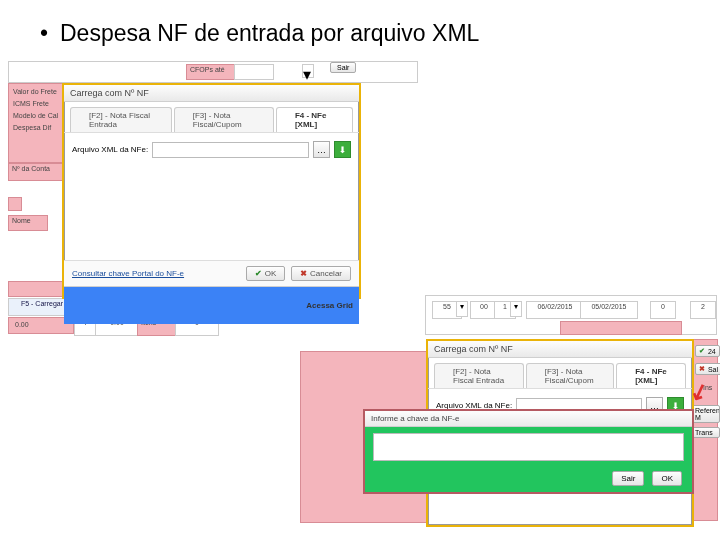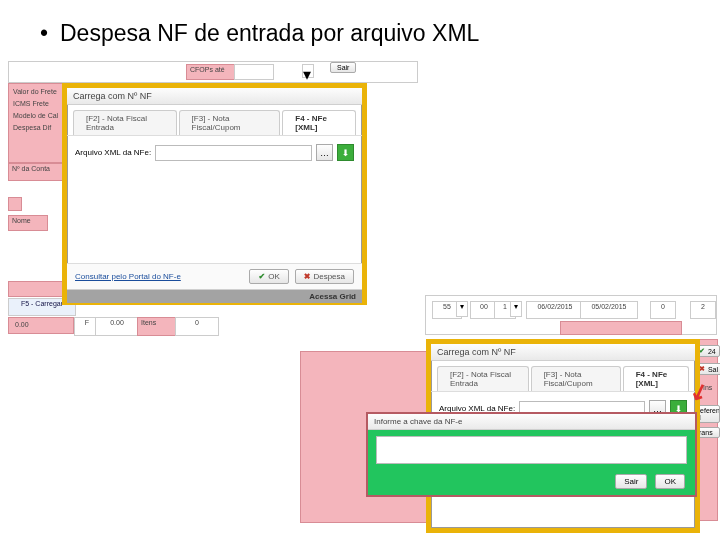--- a/index.html
+++ b/index.html
@@ -2,40 +2,40 @@
 <html><head>
 <meta charset="utf-8">
 <style>
   html,body{margin:0;padding:0;width:720px;height:540px;background:#fff;font-family:"Segoe UI",Arial,sans-serif;color:#000;overflow:hidden}
   .bullet{font-size:23px;margin:20px 0 14px 60px;position:relative}
   .bullet::before{content:"•";position:absolute;left:-20px;top:0}
 
   .stage{position:relative;width:720px;height:470px}
 
   
-  .win{position:absolute;border:5px solid #eab308;background:#fff;box-shadow:0 0 0 1px #999 inset}
+  .win{position:absolute;border:2px solid #eab308;background:#fff;box-shadow:0 0 0 1px #999 inset}
   .titlebar{background:linear-gradient(#fdfdfd,#e9e9e9);font-size:9px;padding:3px 6px;border-bottom:1px solid #cfcfcf;color:#444}
   .tabs{display:flex;gap:2px;padding:5px 6px 0;border-bottom:1px solid #ddd;font-size:8px}
-  .tab{border:1px solid #ccc;border-bottom:none;padding:3px 12px;background:#f5f5f5;border-radius:3px 3px 0 0;color:#555;cursor:pointer}
+  .tab{border:1px solid #ccc;border-bottom:none;padding:3px 18px;background:#f5f5f5;border-radius:3px 3px 0 0;color:#555;cursor:pointer}
   .tab.active{background:#fff;font-weight:bold;color:#333}
   .form-row{display:flex;align-items:center;gap:4px;padding:8px 8px 2px;font-size:8px}
   .txt{border:1px solid #bbb;height:14px;flex:1;background:#fff;font-size:8px;padding:0 2px}
   .btn{border:1px solid #aaa;background:linear-gradient(#fefefe,#e6e6e6);font-size:8px;padding:2px 8px;display:inline-flex;align-items:center;gap:3px;cursor:pointer;border-radius:2px}
   .sqbtn{width:15px;height:15px;border:1px solid #aaa;background:linear-gradient(#fefefe,#e6e6e6);display:flex;align-items:center;justify-content:center;cursor:pointer;font-size:9px}
   .grn{color:#2e8b2e;font-weight:bold}
   .red{color:#c0392b;font-weight:bold}
   .footL{display:flex;justify-content:space-between;align-items:center;padding:5px 8px;border-top:1px solid #ddd;background:#fafafa;font-size:8px;color:#555}
 
   
   .bg{position:absolute;background:#f4b5bc;border:1px solid #d88c95}
   .bgw{position:absolute;background:#fff;border:1px solid #ccc}
   .mini{font-size:7px;color:#444;padding:1px 3px}
 
   .link{font-size:8px;color:#1a4d9c;text-decoration:underline}
-  .status{background:#a3a3a3;border-top:1px solid #cfcfcf;font-size:8px;padding:2px 6px;color:#666}
+  .status{background:#3b82f6;border-top:1px solid #cfcfcf;font-size:8px;padding:14px 6px;color:#666}
 
   
   .prompt{position:absolute;left:0;right:0;border:2px solid #b55a62;background:#22c55e}
   .promptTitle{background:linear-gradient(#fdfdfd,#eaeaea);font-size:8px;padding:3px 6px;color:#444;border-bottom:1px solid #cfcfcf}
   .bigtxt{margin:6px 8px;border:1px solid #bbb;height:26px;background:#fff}
   .promptbtns{display:flex;justify-content:flex-end;gap:8px;padding:4px 10px 6px}
 
   .arrow{position:absolute;color:#e03030;font-size:22px;font-weight:bold;pointer-events:none}
 </style>
 </head>
@@ -81,29 +81,29 @@
       <div class="tab active">F4 - NFe [XML]</div>
     </div>
     <div class="form-row">
       <span>Arquivo XML da NFe:</span>
       <input class="txt" style="">
       <div class="sqbtn">…</div>
       <div class="sqbtn" style="background:#3cae3c;color:#fff;border-color:#2e8b2e">⬇</div>
     </div>
     <div style="height:100px"></div>
     <div class="footL">
-      <span class="link">Consultar pelo Portal do NF-e</span>
+      <span class="link">Consultar chave Portal do NF-e</span>
       <span style="display:flex;gap:6px">
         <span class="btn">
             <span class="grn">✔</span>
             <span>OK</span>
           </span>
         <span class="btn">
             <span class="red">✖</span>
-            <span>Despesa</span>
+            <span>Cancelar</span>
           </span>
       </span>
     </div>
     <div class="status" style="text-align:right;font-weight:bold;color:#333">Acessa Grid</div>
   </div>
 
   <div class="bgw" style="left:425px;top:234px;width:290px;height:38px"></div>
   <div class="bgw mini" style="left:432px;top:240px;width:22px;height:14px;text-align:center">55</div>
   <div class="bgw" style="left:456px;top:240px;width:10px;height:14px;text-align:center;font-size:8px">▾</div>
   <div class="bgw mini" style="left:470px;top:240px;width:20px;height:14px;text-align:center">00</div>

